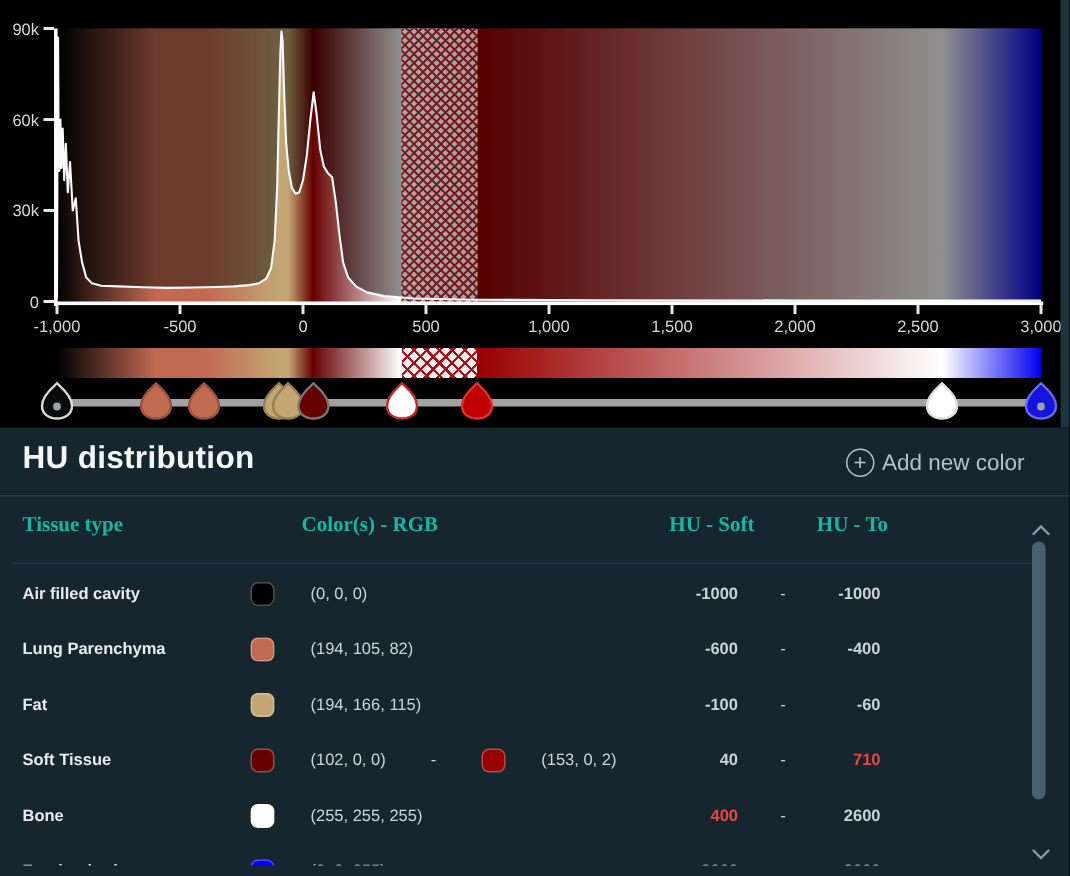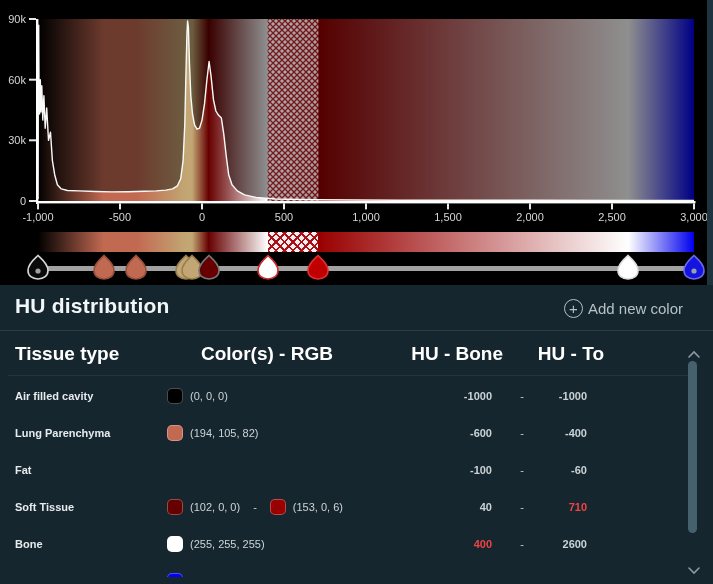--- a/index.html
+++ b/index.html
@@ -24,31 +24,31 @@
   .marker{position:absolute;top:1px;width:22px;height:26px;cursor:pointer;}
 
   
   .panel{position:absolute;top:285px;left:0;width:713px;height:367px;background:#16262e;}
   .panel h1{margin:0;position:absolute;left:15px;top:9px;font-size:21px;font-weight:700;color:#f3f6f7;letter-spacing:.2px;}
   .add-btn{position:absolute;right:30px;top:14px;display:flex;align-items:center;gap:5px;color:#b5c1c5;font-size:15px;cursor:pointer;}
   .plus-circle{width:19px;height:19px;border:1.5px solid #b5c1c5;border-radius:50%;display:flex;align-items:center;justify-content:center;font-size:15px;line-height:1;padding-bottom:1px;box-sizing:border-box;}
   .divider{position:absolute;top:45px;left:0;width:713px;height:1px;background:#2b3c45;}
   .head-divider{position:absolute;top:90px;left:8px;width:680px;height:1px;background:#243540;}
 
-  .thead span{position:absolute;top:58px;font-size:19px;font-weight:700;color:#ffffff;}
+  .thead span{position:absolute;top:58px;font-size:14px;font-weight:700;color:#14b8a6;font-family:Liberation Serif, serif;}
   .h-tissue{left:15px;}
   .h-colors{left:201px;}
   .h-from{left:390px;width:113px;text-align:right;}
-  .h-to{left:532px;width:72px;text-align:right;}
+  .h-to{left:520px;width:72px;text-align:right;}
 
   #rows{position:absolute;top:92px;left:0;width:713px;height:200px;overflow:hidden;}
   .row{position:relative;height:37px;font-size:11px;font-weight:700;color:#c9d2d5;}
   .row > span, .row > div{position:absolute;top:50%;transform:translateY(-50%);}
   .cell-name{left:15px;color:#e6ebed;}
-  .cell-colors{left:167px;display:flex;align-items:center;gap:7px;font-weight:400;color:#ccd4d7;}
+  .cell-colors{left:167px;display:flex;align-items:center;gap:24px;font-weight:400;color:#ccd4d7;}
   .swatch{width:16px;height:16px;border-radius:5px;border:1px solid rgba(255,255,255,.3);box-sizing:border-box;flex:0 0 auto;cursor:pointer;}
   .cdash{padding:0 6px;color:#ccd4d7;}
   .cell-from{left:377px;width:115px;text-align:right;cursor:pointer;}
   .cell-dash{left:510px;width:24px;text-align:center;font-weight:400;}
   .cell-to{left:525px;width:62px;text-align:right;cursor:pointer;}
   .red{color:#ef4444;}
 
   .sb-up{position:absolute;left:687px;top:60px;cursor:pointer;}
   .sb-thumb{position:absolute;left:688px;top:76px;width:9px;height:172px;border-radius:4.5px;background:#46616e;cursor:pointer;}
   .sb-down{position:absolute;left:687px;top:276px;cursor:pointer;}
@@ -163,21 +163,21 @@
     <div class="add-btn">
       <span class="plus-circle">+</span>
       <span>Add new color</span>
     </div>
 
     <div class="divider"></div>
 
     <div class="thead">
       <span class="h-tissue">Tissue type</span>
       <span class="h-colors">Color(s) - RGB</span>
-      <span class="h-from">HU - Bone</span>
+      <span class="h-from">HU - Soft</span>
       <span class="h-to">HU - To</span>
     </div>
     <div class="head-divider"></div>
 
     <div id="rows">
         <div class="row">
           <span class="cell-name">Air filled cavity</span>
           <div class="cell-colors">
             <span class="swatch" style="background: rgb(0, 0, 0);"></span>
             <span>(0, 0, 0)</span>
@@ -191,32 +191,36 @@
           <div class="cell-colors">
             <span class="swatch" style="background: rgb(194, 105, 82);"></span>
             <span>(194, 105, 82)</span>
           </div>
           <span class="cell-from">-600</span>
           <span class="cell-dash">-</span>
           <span class="cell-to">-400</span>
         </div>
         <div class="row">
           <span class="cell-name">Fat</span>
+          <div class="cell-colors">
+            <span class="swatch" style="background: rgb(194, 166, 115);"></span>
+            <span>(194, 166, 115)</span>
+          </div>
           <span class="cell-from">-100</span>
           <span class="cell-dash">-</span>
           <span class="cell-to">-60</span>
         </div>
         <div class="row">
           <span class="cell-name">Soft Tissue</span>
           <div class="cell-colors">
             <span class="swatch" style="background: rgb(102, 0, 0);"></span>
             <span>(102, 0, 0)</span>
             <span class="cdash">-</span>
             <span class="swatch" style="background: rgb(153, 0, 0);"></span>
-            <span>(153, 0, 6)</span>
+            <span>(153, 0, 2)</span>
           </div>
           <span class="cell-from">40</span>
           <span class="cell-dash">-</span>
           <span class="cell-to red">710</span>
         </div>
         <div class="row">
           <span class="cell-name">Bone</span>
           <div class="cell-colors">
             <span class="swatch" style="background: rgb(255, 255, 255);"></span>
             <span>(255, 255, 255)</span>

